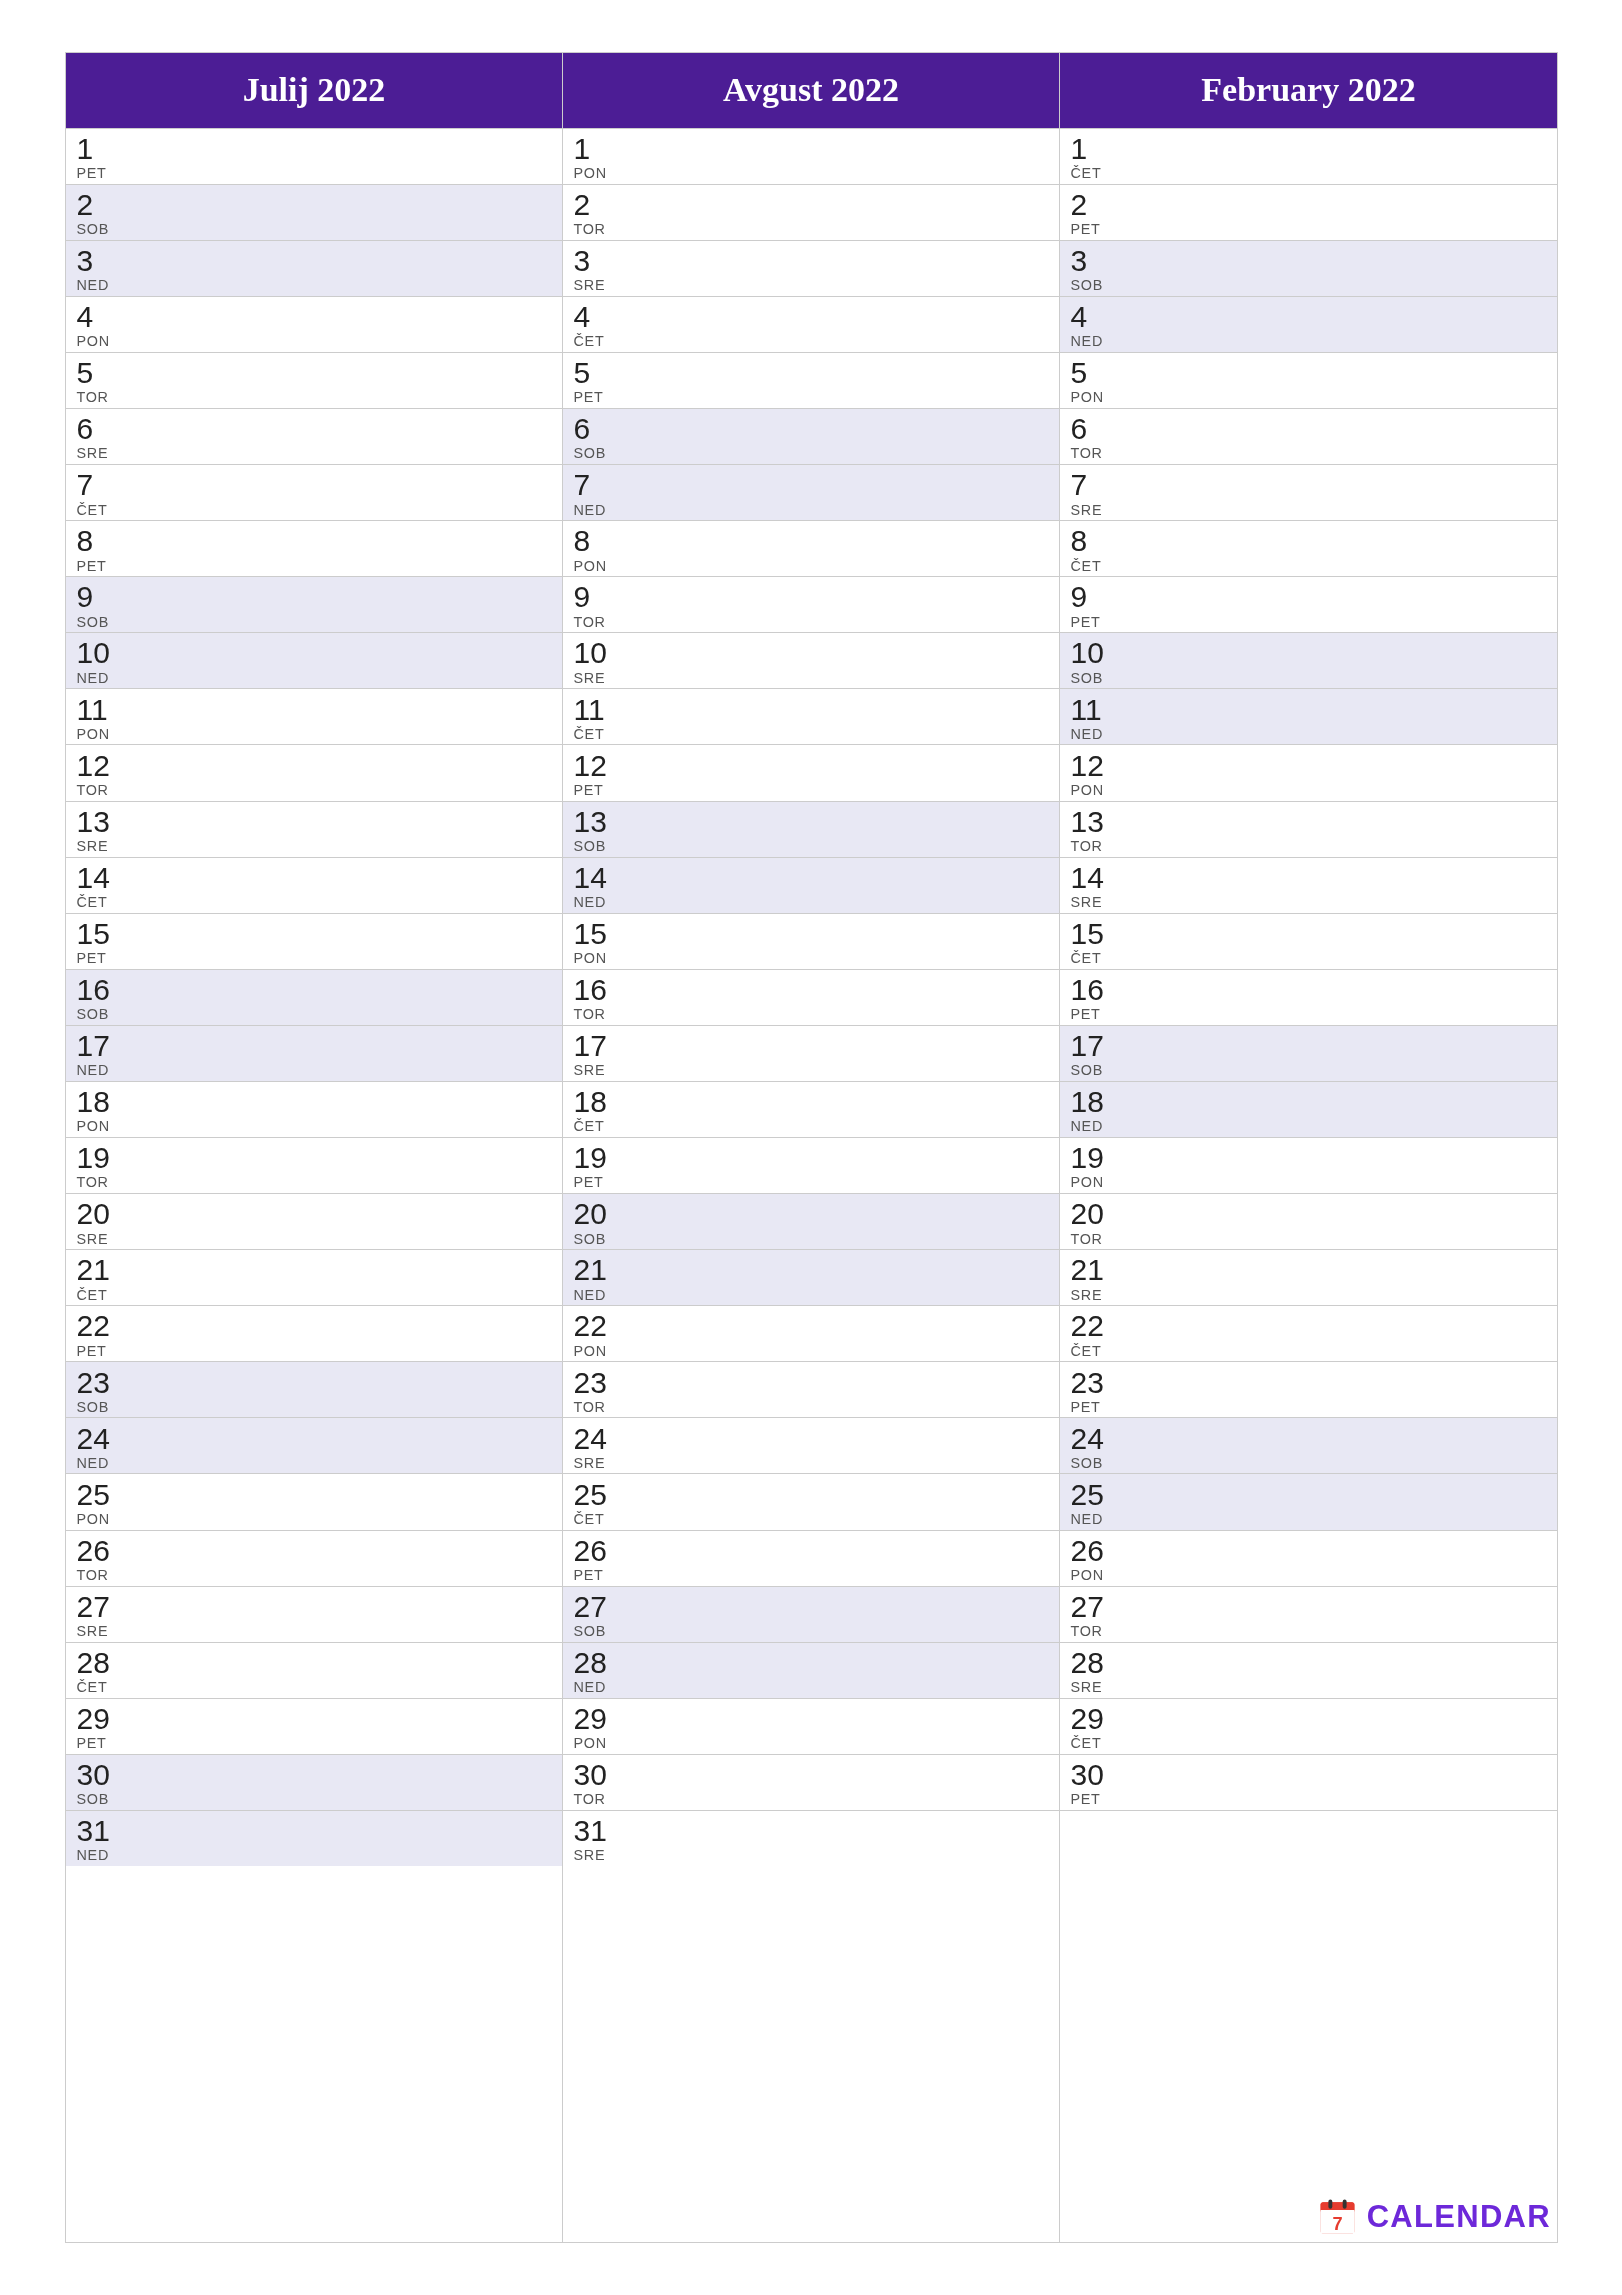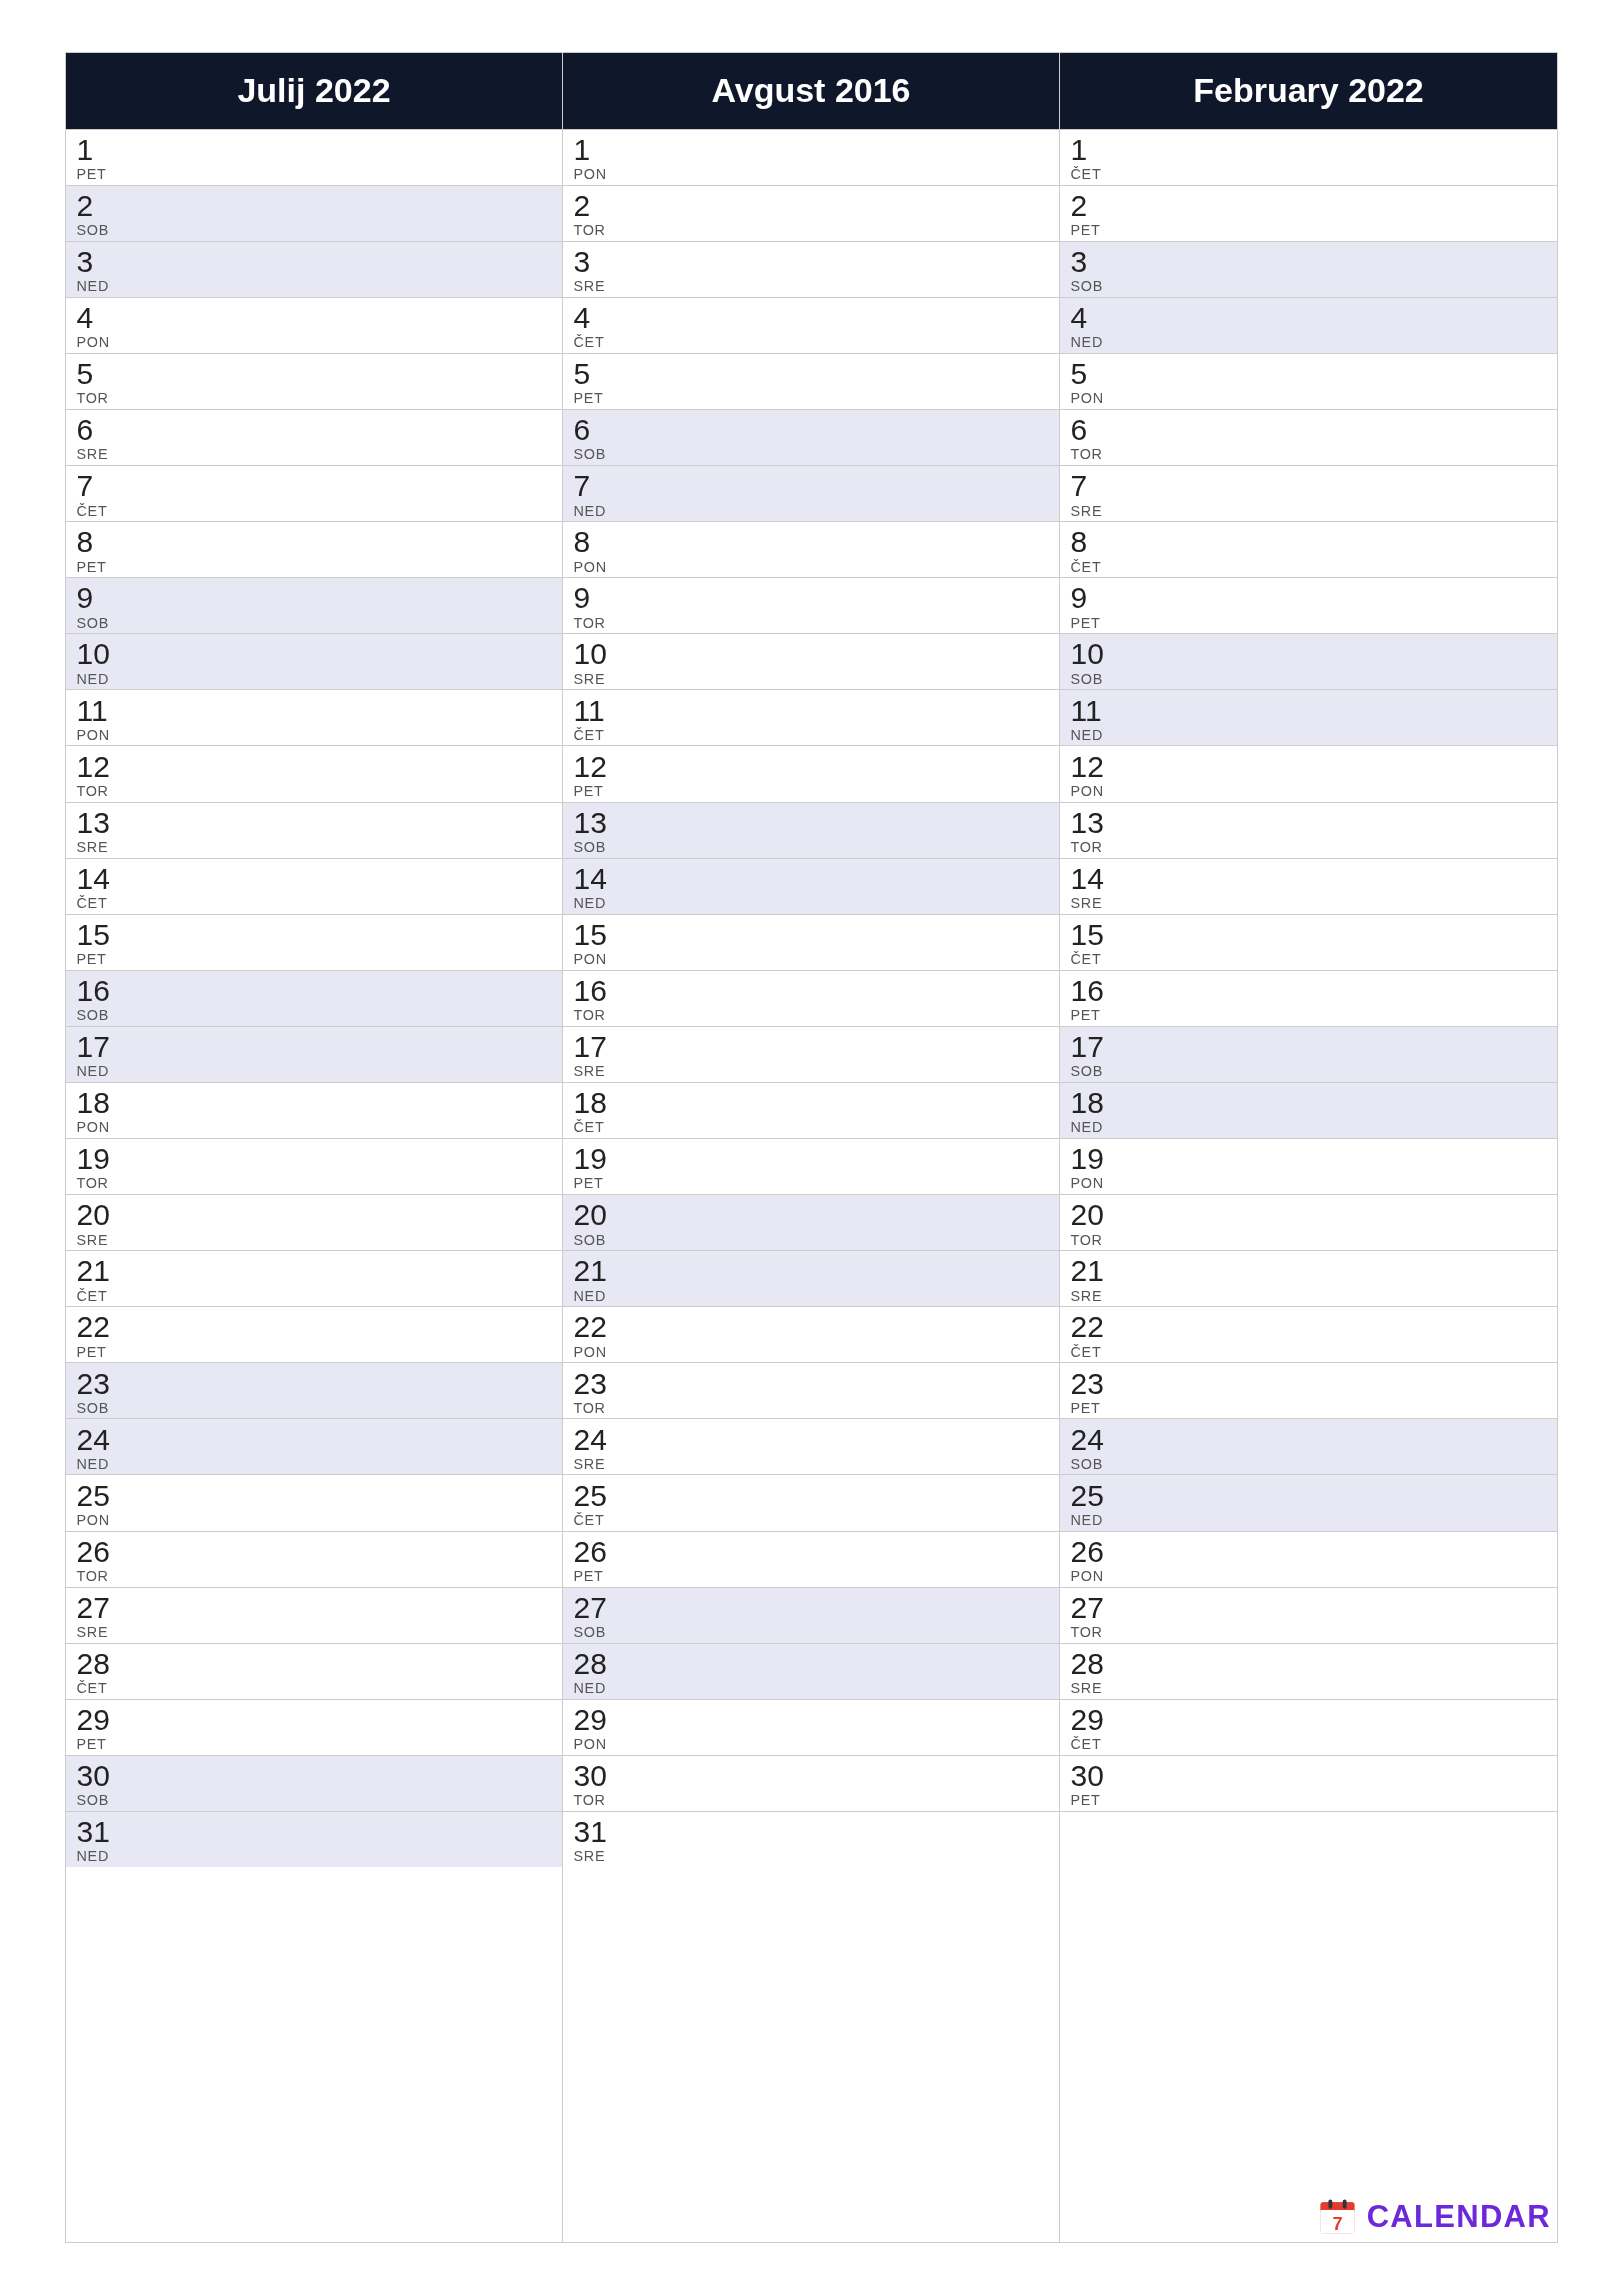--- a/index.html
+++ b/index.html
@@ -27,27 +27,28 @@
     }
     .month-column {
       border-right: 1.3px solid #cccccc;
       display: flex;
       flex-direction: column;
     }
     .month-column:last-child {
       border-right: none;
     }
     .month-header {
-      background: #0f172a;
+      background: #4c1d95;
       color: #ffffff;
       font-size: 34px;
       font-weight: bold;
       text-align: center;
       padding: 18.3px 6.5px;
       border-bottom: 1.3px solid #cccccc;
+      font-family: Liberation Serif, serif;
     }
     .day-row {
       display: flex;
       flex-direction: row;
       align-items: stretch;
       border-bottom: 0.7px solid #cccccc;
       min-height: 51px;
     }
     .day-row:last-child {
       border-bottom: none;
@@ -318,21 +319,21 @@
         </div>
         <div class="day-row weekend">
           <div class="day-number-area">
             <div class="day-num">31</div>
             <div class="day-name">NED</div>
           </div>
           <div class="day-content"></div>
         </div>
       </div>
       <div class="month-column">
-        <div class="month-header">Avgust 2016</div>
+        <div class="month-header">Avgust 2022</div>
         <div class="day-row">
           <div class="day-number-area">
             <div class="day-num">1</div>
             <div class="day-name">PON</div>
           </div>
           <div class="day-content"></div>
         </div>
         <div class="day-row">
           <div class="day-number-area">
             <div class="day-num">2</div>

